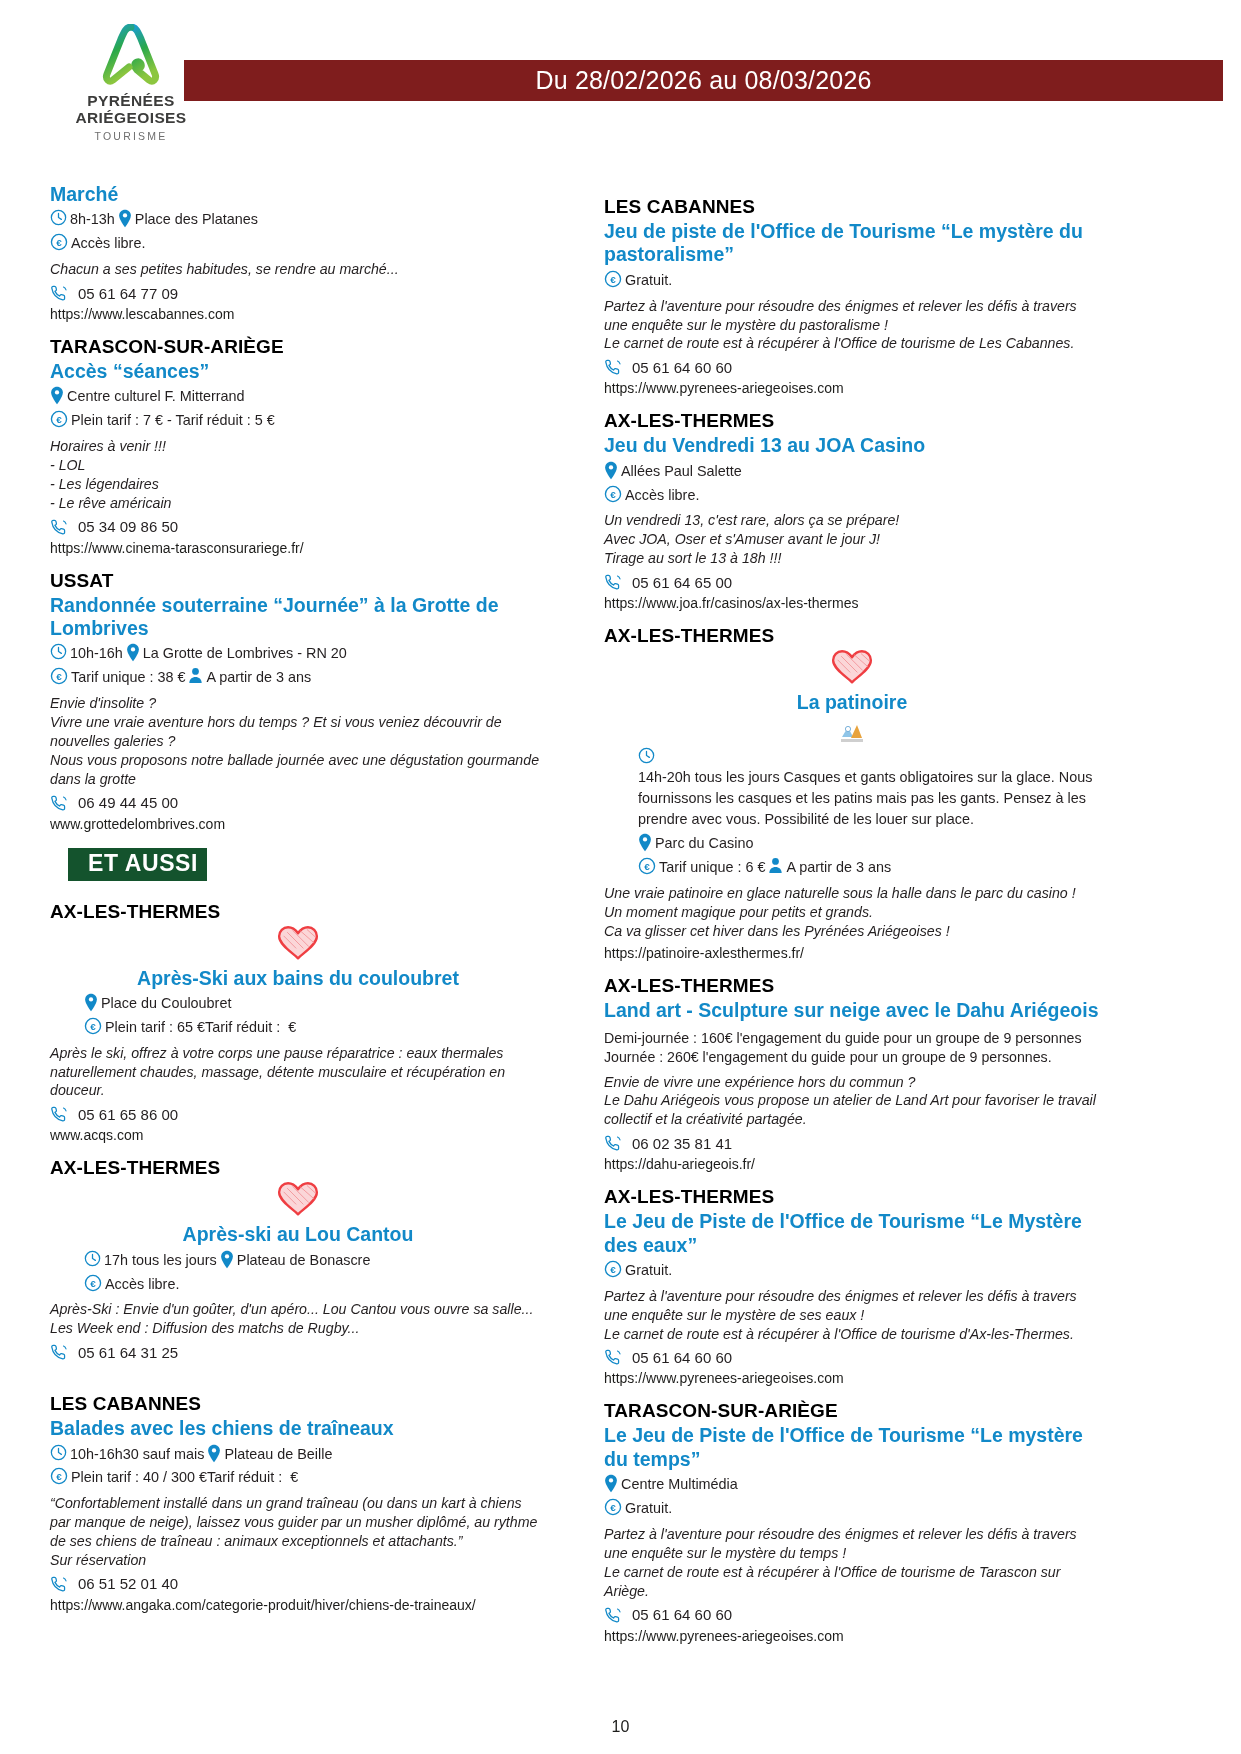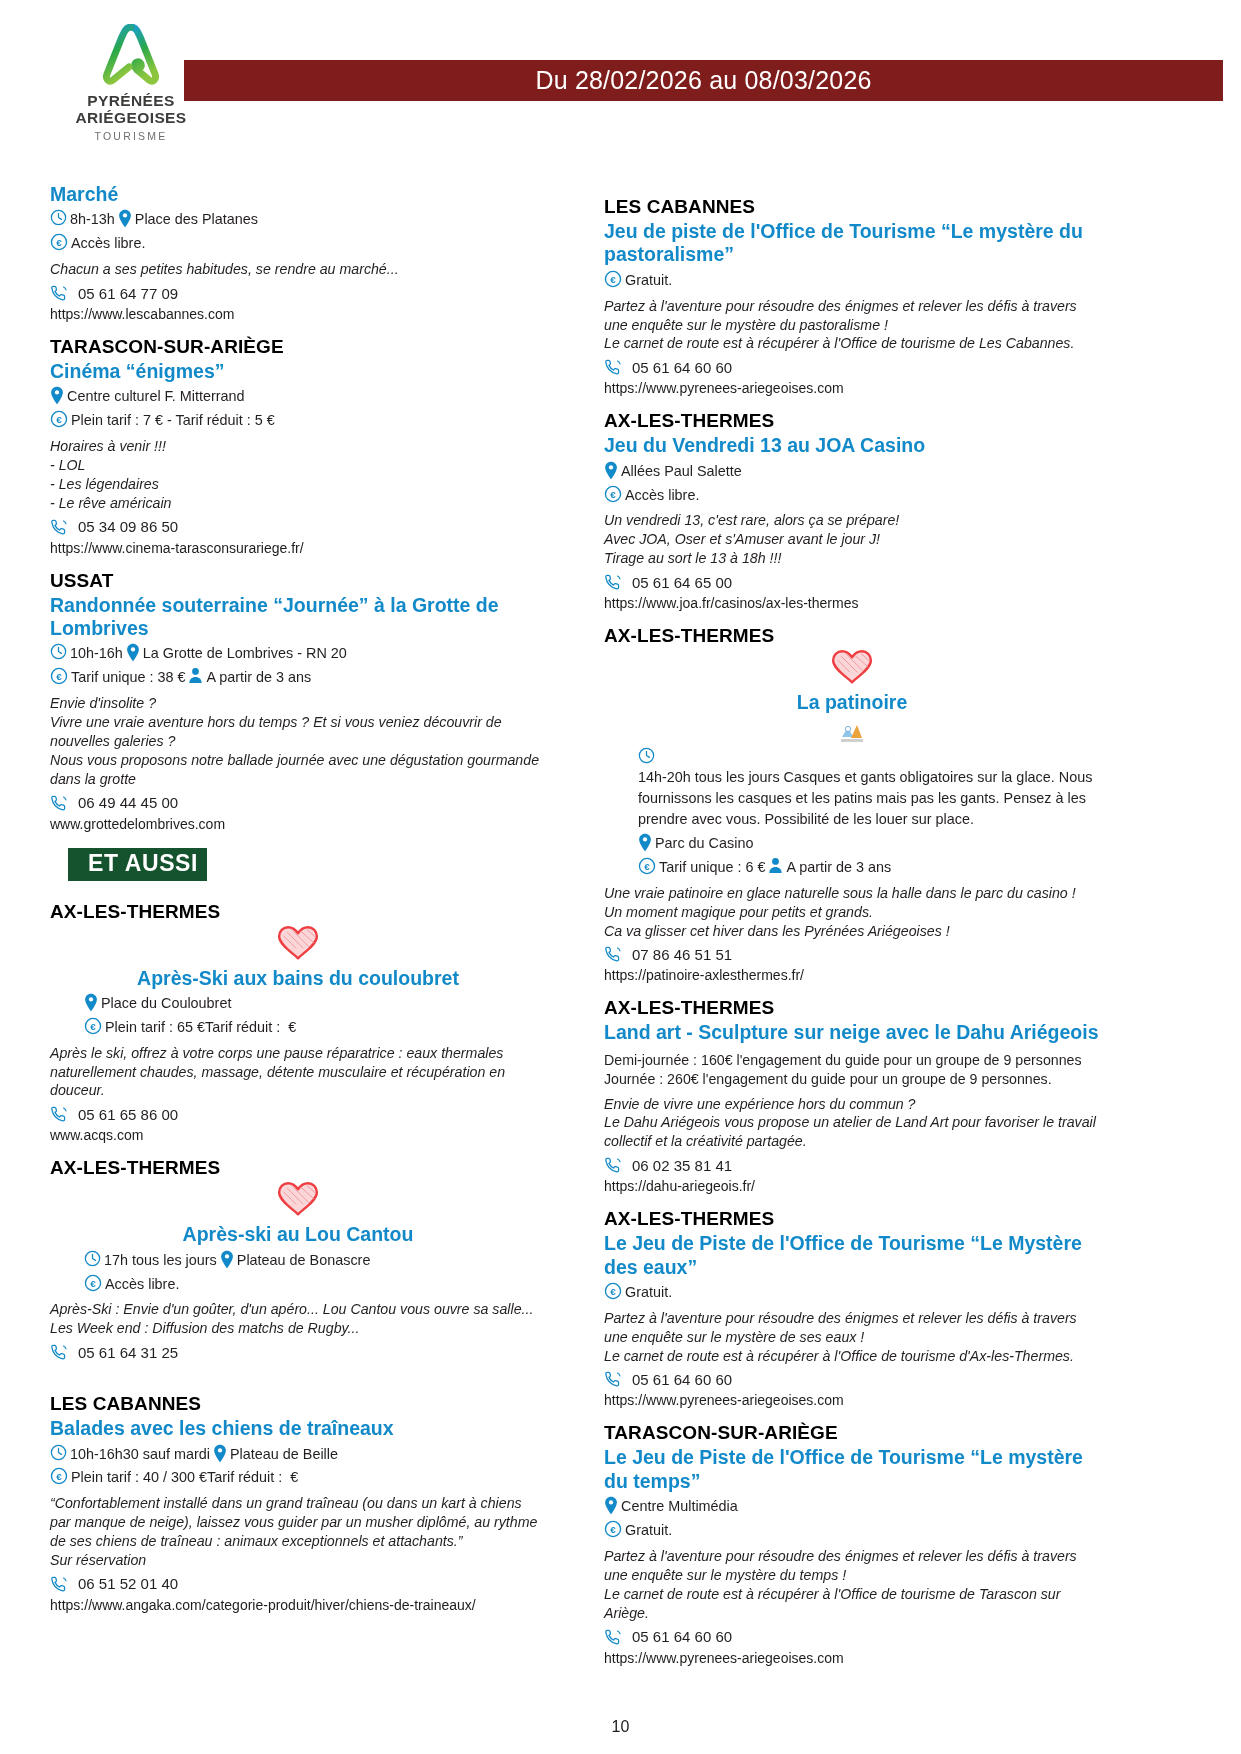--- a/index.html
+++ b/index.html
@@ -238,21 +238,21 @@
             <svg width="18" height="18" viewBox="0 0 20 20">
               <path d="M3.6 2.6c-1 0-1.8.9-1.6 1.9C3 11 7.6 16 14.2 17.6c1 .2 2-.5 2-1.5v-2.3c0-.7-.5-1.3-1.2-1.5l-2.2-.5c-.6-.1-1.2.1-1.5.6l-.7 1c-2.2-1.2-4-3-5.1-5.2l1-.7c.5-.3.7-.9.6-1.5l-.5-2.2C6.4 3.1 5.8 2.6 5.1 2.6z" fill="none" stroke="#1289c8" stroke-width="1.4" stroke-linejoin="round"></path>
               <path d="M15 3.4c1.4.6 2.4 1.8 2.8 3.2" fill="none" stroke="#1289c8" stroke-width="1.2" stroke-linecap="round"></path>
             </svg>
           </span>
           <span class="txt">05 61 64 77 09</span>
         </div>
         <div class="url">https://www.lescabannes.com</div>
       </div><div class="entry">
         <div class="town">TARASCON-SUR-ARIÈGE</div>
-        <div class="title">Cinéma “énigmes”</div>
+        <div class="title">Accès “séances”</div>
         <div class="line">
           <span class="ico">
             <svg width="14" height="19" viewBox="0 0 16 22">
               <path d="M8 0.8C4.2 0.8 1.2 3.8 1.2 7.6c0 5 6.8 13.6 6.8 13.6s6.8-8.6 6.8-13.6C14.8 3.8 11.8 0.8 8 0.8z" fill="#1289c8"></path>
               <circle cx="8" cy="7.4" r="2.5" fill="#ffffff"></circle>
             </svg>
           </span>
           <span class="txt">Centre culturel F. Mitterrand</span>
         </div>
         <div class="line">
@@ -424,21 +424,21 @@
       </div><div class="gap-md"></div><div class="entry">
         <div class="town">LES CABANNES</div>
         <div class="title">Balades avec les chiens de traîneaux</div>
         <div class="line">
           <span class="ico">
             <svg width="17" height="17" viewBox="0 0 20 20">
               <circle cx="10" cy="10" r="8.4" fill="none" stroke="#1289c8" stroke-width="1.5"></circle>
               <path d="M10 5.2 V10 L13.4 12.2" fill="none" stroke="#1289c8" stroke-width="1.5" stroke-linecap="round"></path>
             </svg>
           </span>
-          <span class="txt">10h-16h30 sauf mardi</span>
+          <span class="txt">10h-16h30 sauf mais</span>
           <span class="ico">
             <svg width="14" height="19" viewBox="0 0 16 22">
               <path d="M8 0.8C4.2 0.8 1.2 3.8 1.2 7.6c0 5 6.8 13.6 6.8 13.6s6.8-8.6 6.8-13.6C14.8 3.8 11.8 0.8 8 0.8z" fill="#1289c8"></path>
               <circle cx="8" cy="7.4" r="2.5" fill="#ffffff"></circle>
             </svg>
           </span>
           <span class="txt">Plateau de Beille</span>
         </div>
         <div class="line">
           <span class="ico">
@@ -573,29 +573,20 @@
             <svg width="15" height="17" viewBox="0 0 16 18">
               <circle cx="8" cy="4.6" r="3.6" fill="#1289c8"></circle>
               <path d="M1.4 17c0-4 3-6.4 6.6-6.4S14.6 13 14.6 17z" fill="#1289c8"></path>
             </svg>
           </span>
           <span class="txt">A partir de 3 ans</span>
         </div>
         <div class="desc">Une vraie patinoire en glace naturelle sous la halle dans le parc du casino !
 Un moment magique pour petits et grands.
 Ca va glisser cet hiver dans les Pyrénées Ariégeoises !</div>
-        <div class="phone">
-          <span class="ico">
-            <svg width="18" height="18" viewBox="0 0 20 20">
-              <path d="M3.6 2.6c-1 0-1.8.9-1.6 1.9C3 11 7.6 16 14.2 17.6c1 .2 2-.5 2-1.5v-2.3c0-.7-.5-1.3-1.2-1.5l-2.2-.5c-.6-.1-1.2.1-1.5.6l-.7 1c-2.2-1.2-4-3-5.1-5.2l1-.7c.5-.3.7-.9.6-1.5l-.5-2.2C6.4 3.1 5.8 2.6 5.1 2.6z" fill="none" stroke="#1289c8" stroke-width="1.4" stroke-linejoin="round"></path>
-              <path d="M15 3.4c1.4.6 2.4 1.8 2.8 3.2" fill="none" stroke="#1289c8" stroke-width="1.2" stroke-linecap="round"></path>
-            </svg>
-          </span>
-          <span class="txt">07 86 46 51 51</span>
-        </div>
         <div class="url">https://patinoire-axlesthermes.fr/</div>
       </div>
       <div class="entry">
         <div class="town">AX-LES-THERMES</div>
         <div class="title">Land art - Sculpture sur neige avec le Dahu Ariégeois</div>
         <div class="desc noital">Demi-journée : 160€ l'engagement du guide pour un groupe de 9 personnes Journée : 260€ l'engagement du guide pour un groupe de 9 personnes.</div>
         <div class="desc">Envie de vivre une expérience hors du commun ?
 Le Dahu Ariégeois vous propose un atelier de Land Art pour favoriser le travail collectif et la créativité partagée.</div>
         <div class="phone">
           <span class="ico">

